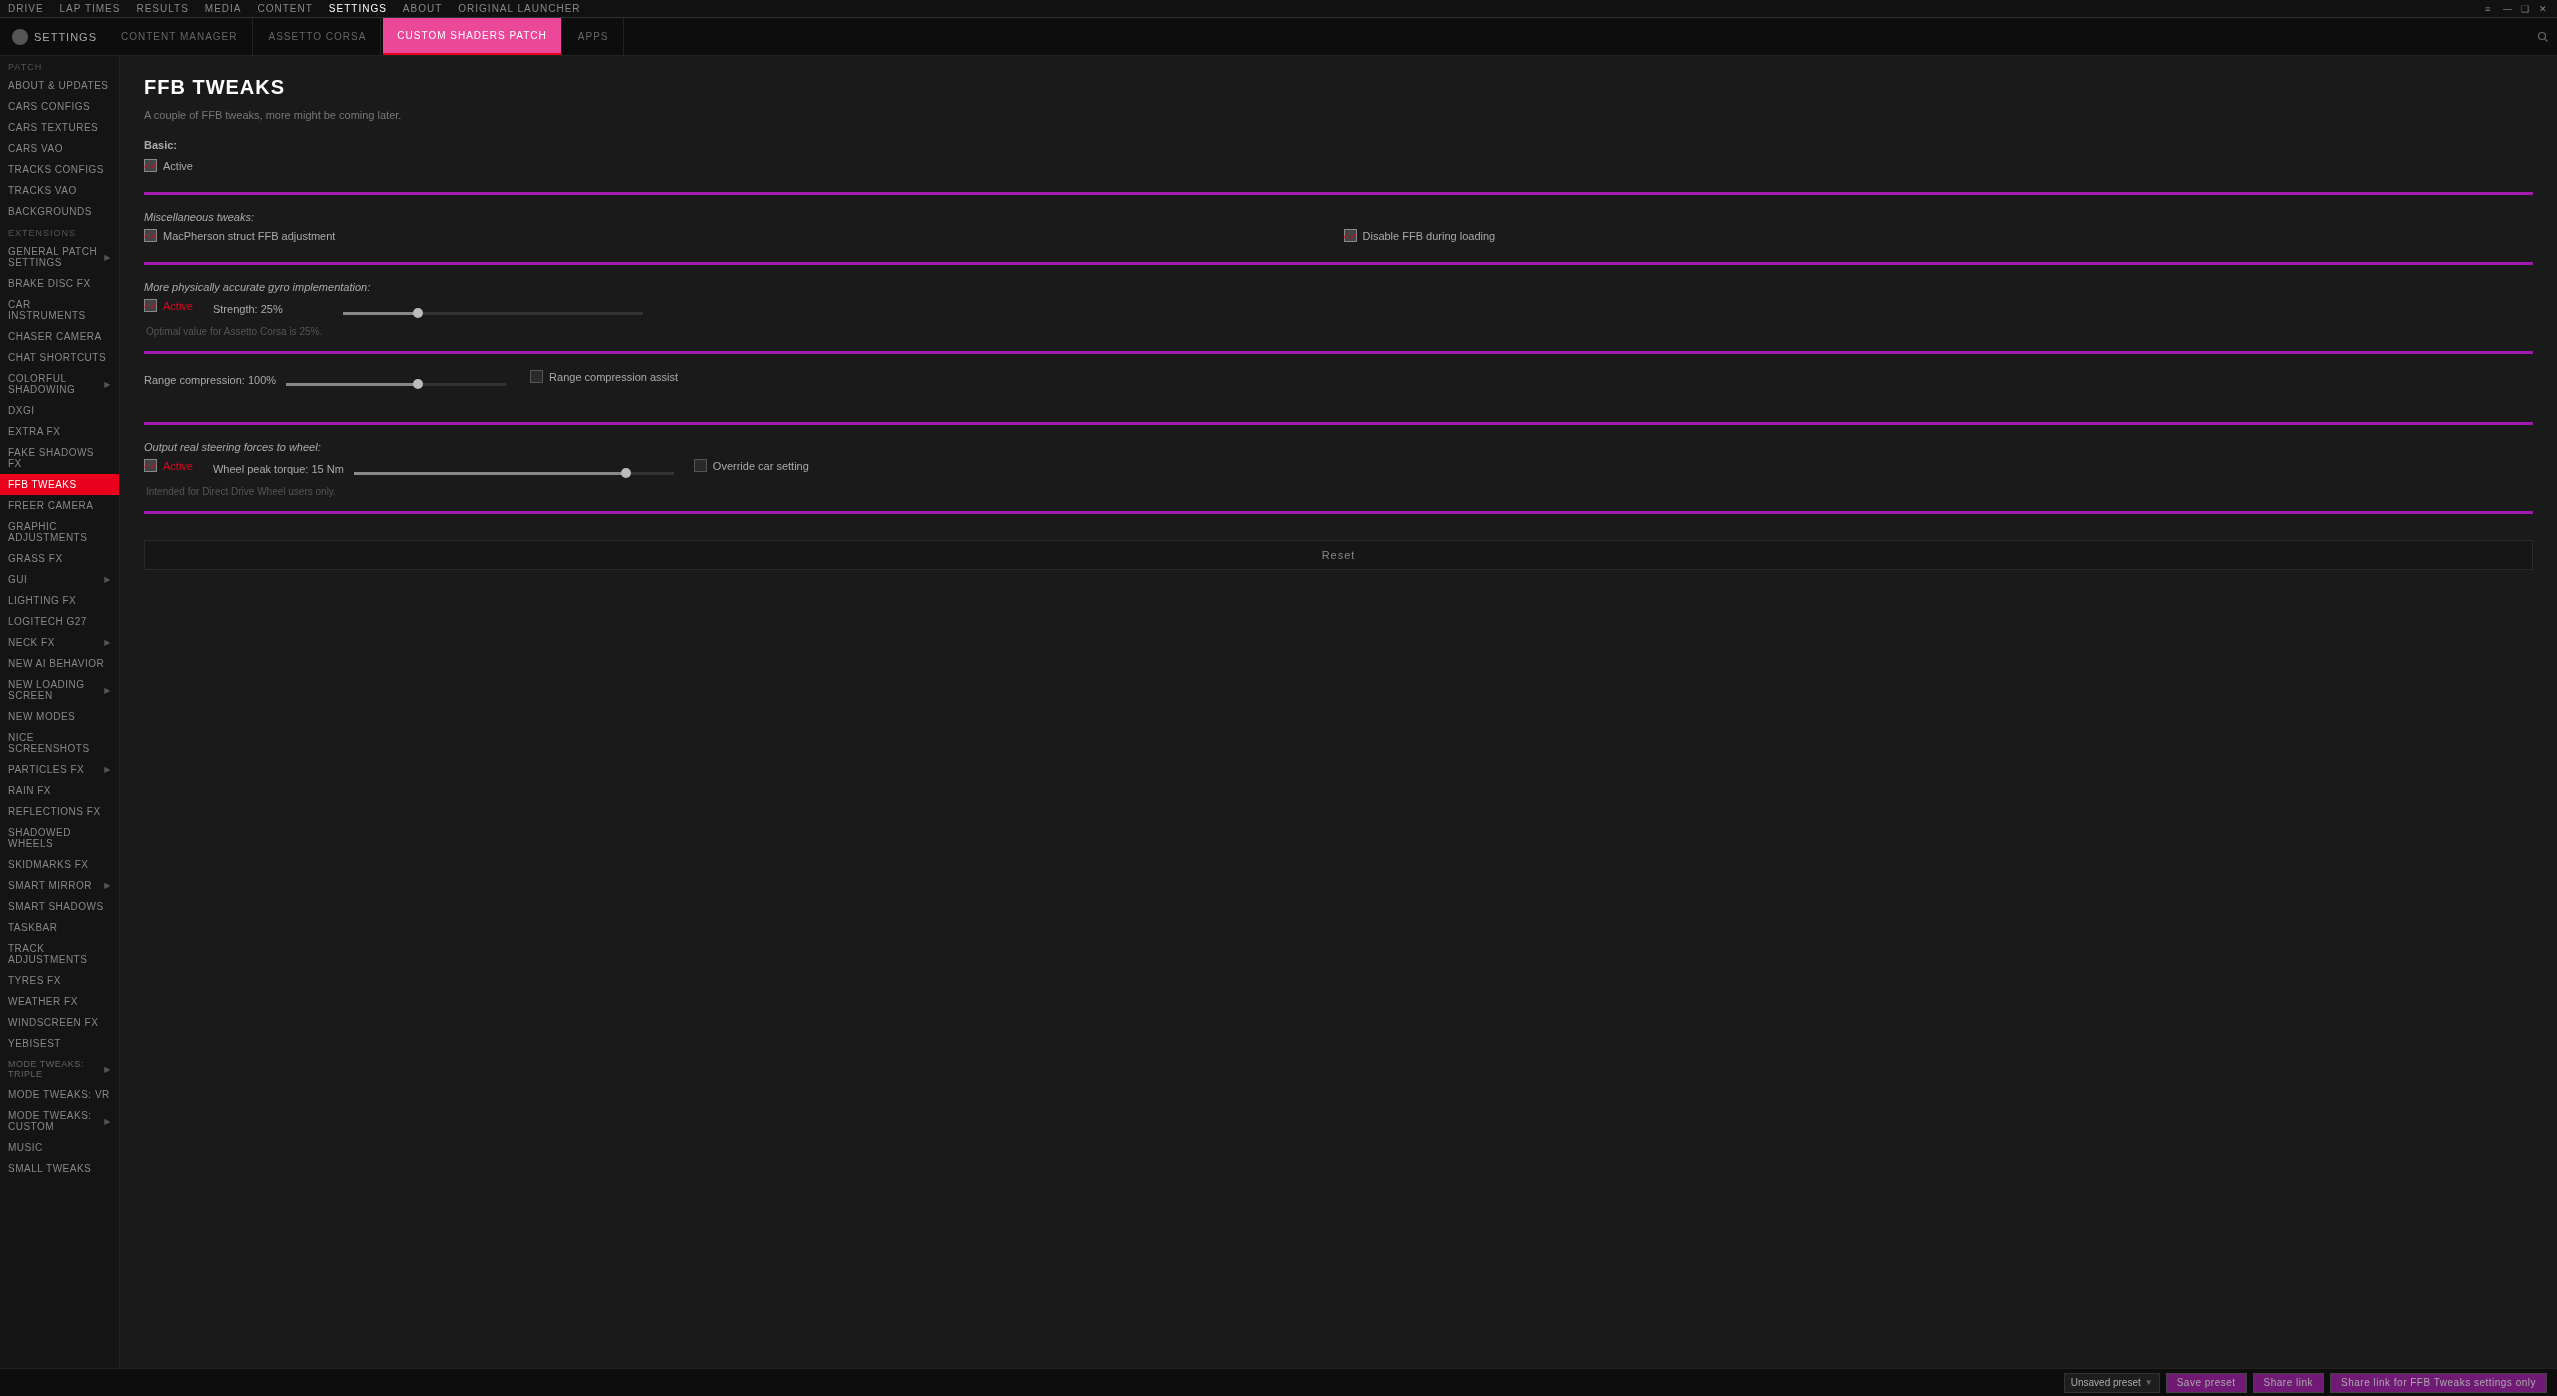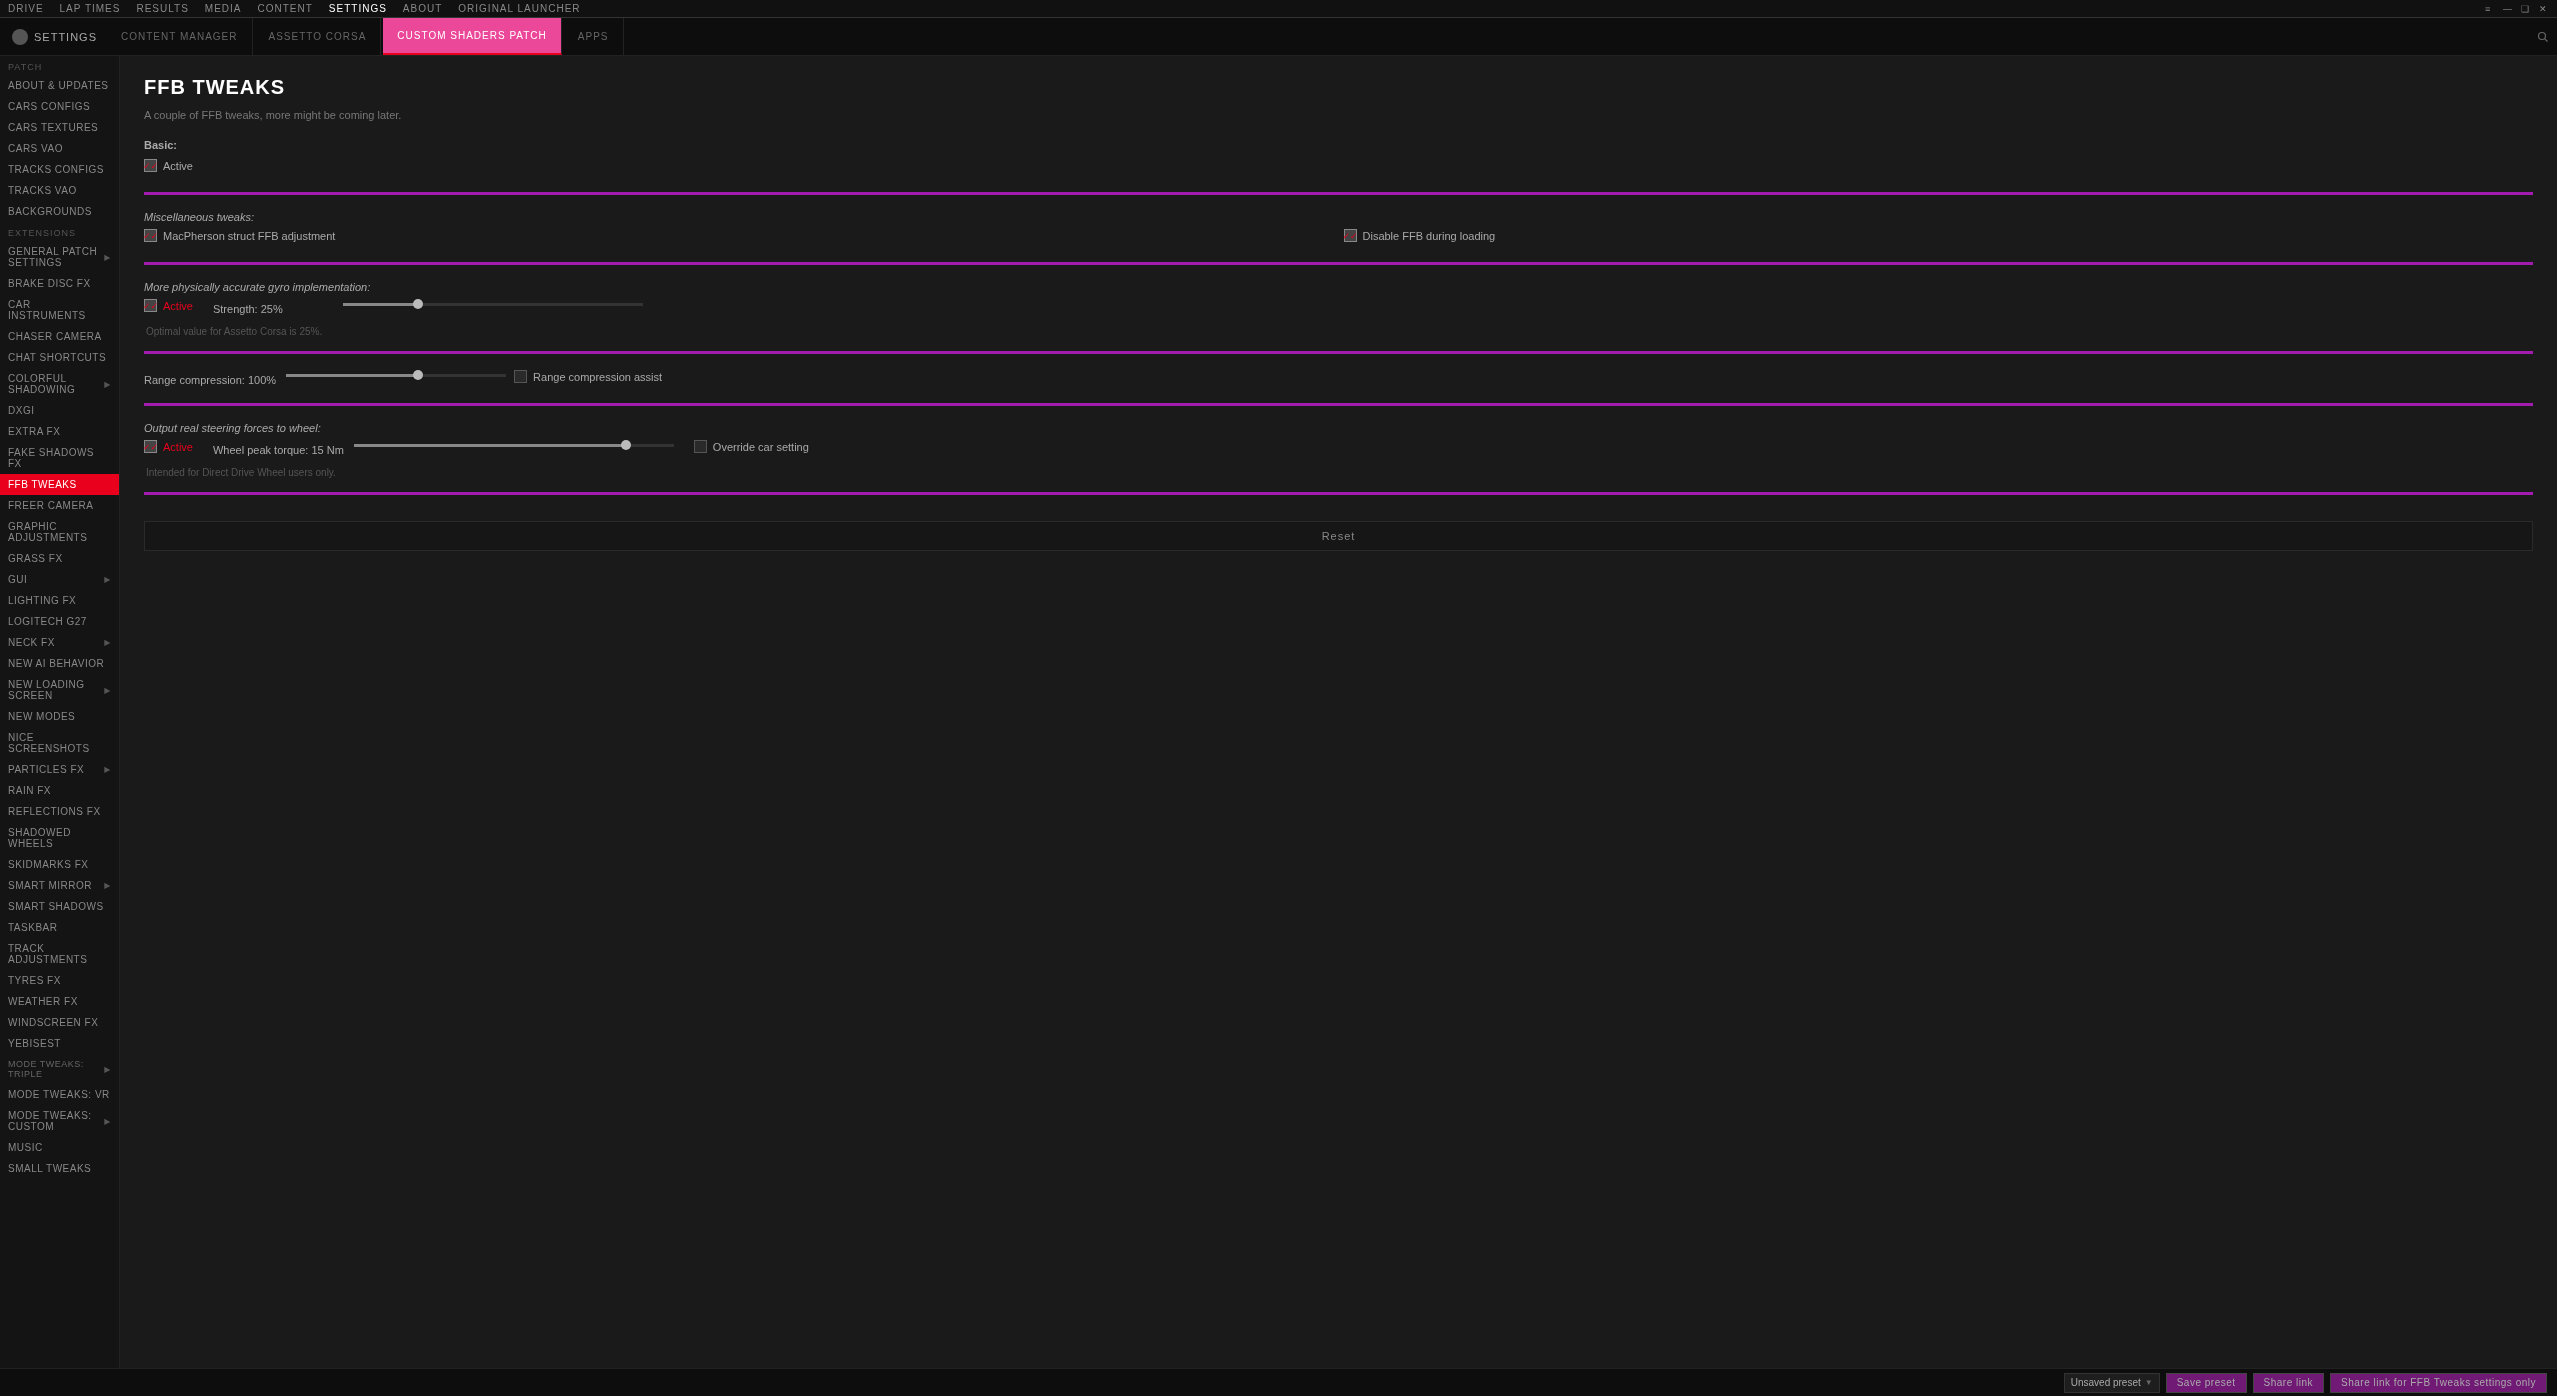--- a/index.html
+++ b/index.html
@@ -208,21 +208,21 @@
     }
     .misc-label {
       color: #aaa;
       font-size: 11px;
       margin-bottom: 6px;
       font-style: italic;
     }
 
     .slider-row {
       display: flex;
-      align-items: flex-start;
+      align-items: flex-end;
       gap: 10px;
     }
     .slider-label {
       color: #aaa;
       font-size: 11px;
       min-width: 120px;
     }
     .slider-track {
       width: 220px;
       height: 3px;
@@ -507,21 +507,21 @@
           <div class="slider-track" style="width:300px;">
             <div class="slider-fill" style="width:25%;"></div>
             <div class="slider-thumb" style="left:calc(25% - 5px);"></div>
           </div>
         </div>
       </div>
       <div class="hint-text">Optimal value for Assetto Corsa is 25%.</div>
     </div>
 
     <div class="section-block">
-      <div style="display:flex; align-items:center; gap:8px; margin-bottom:0;">
+      <div style="display:flex; align-items:center; gap:24px; margin-bottom:19px;">
         <div class="slider-row">
           <span class="slider-label">Range compression: 100%</span>
           <div class="slider-track" style="width:220px;">
             <div class="slider-fill" style="width:60%;"></div>
             <div class="slider-thumb" style="left:calc(60% - 5px);"></div>
           </div>
         </div>
         <div class="checkbox-row">
           <div class="checkbox"></div>
           <span class="checkbox-label">Range compression assist</span>

